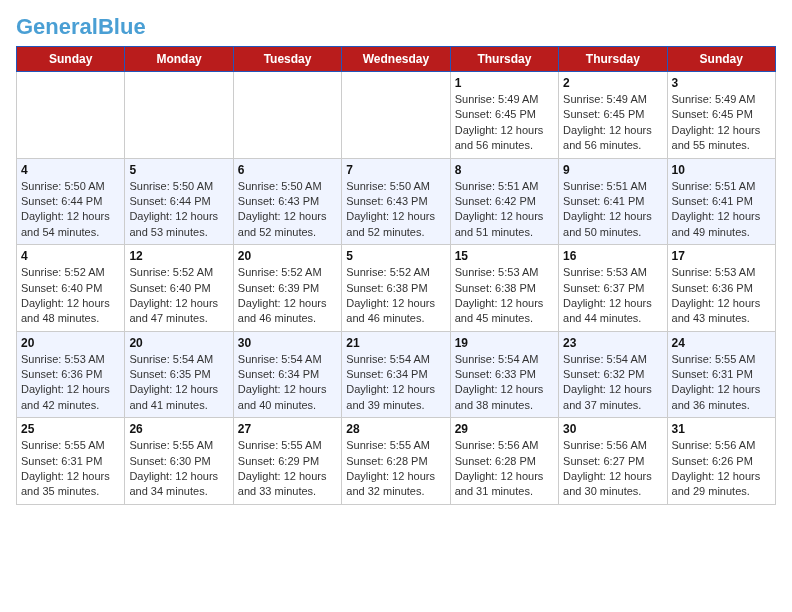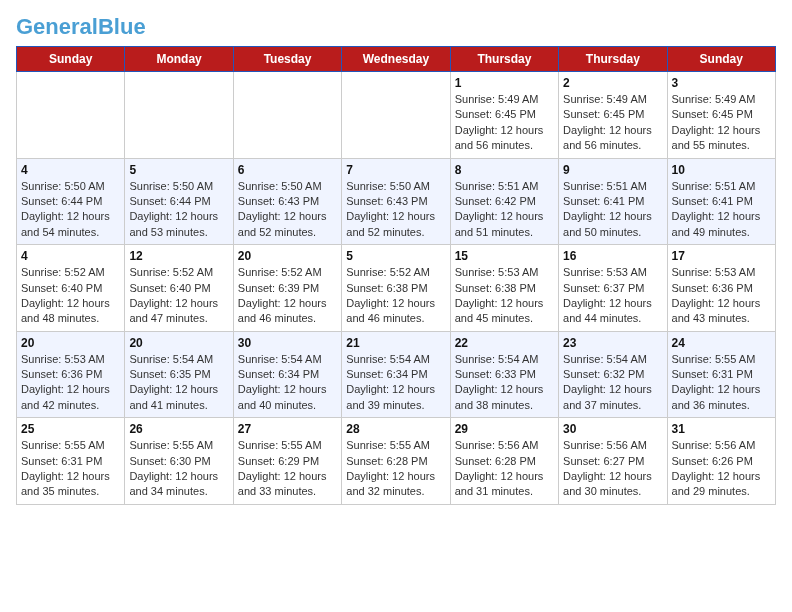--- a/index.html
+++ b/index.html
@@ -271,21 +271,21 @@
 and 40 minutes.</div>
         </td>
         <td>
           <div class="day-number">21</div>
           <div class="day-info" style="white-space: pre-line;">Sunrise: 5:54 AM
 Sunset: 6:34 PM
 Daylight: 12 hours
 and 39 minutes.</div>
         </td>
         <td>
-          <div class="day-number">22</div>
+          <div class="day-number">19</div>
           <div class="day-info" style="white-space: pre-line;">Sunrise: 5:54 AM
 Sunset: 6:33 PM
 Daylight: 12 hours
 and 38 minutes.</div>
         </td>
         <td>
           <div class="day-number">23</div>
           <div class="day-info" style="white-space: pre-line;">Sunrise: 5:54 AM
 Sunset: 6:32 PM
 Daylight: 12 hours

